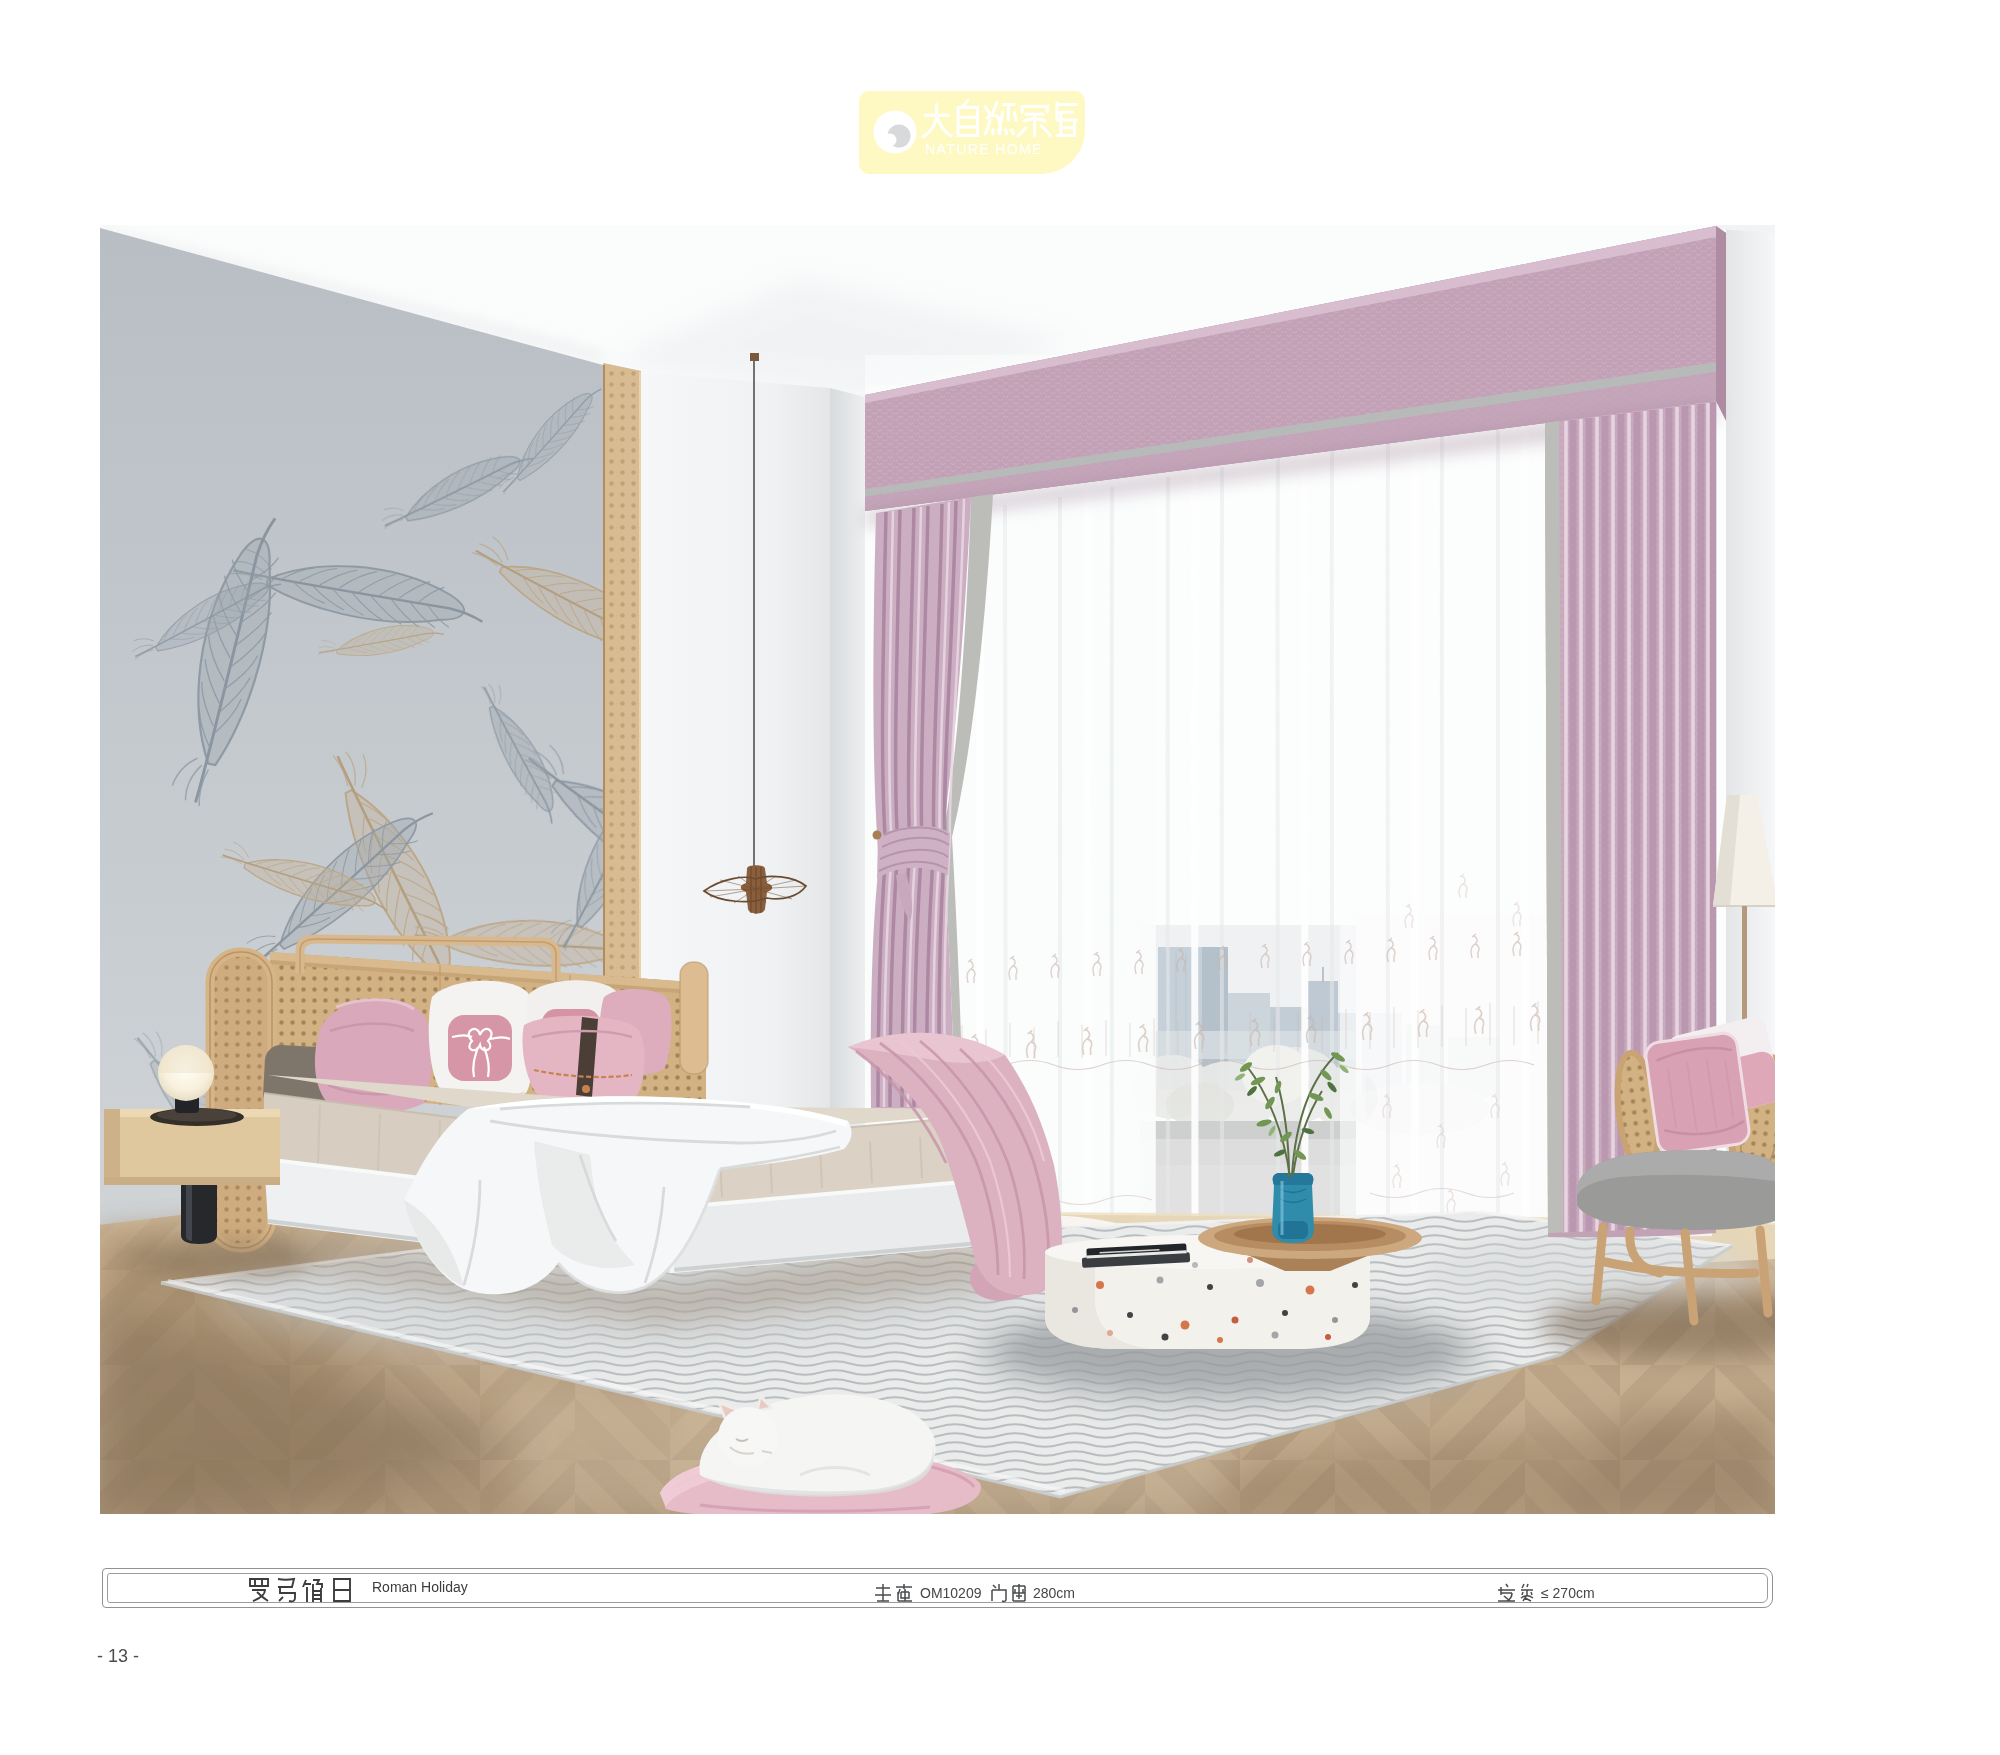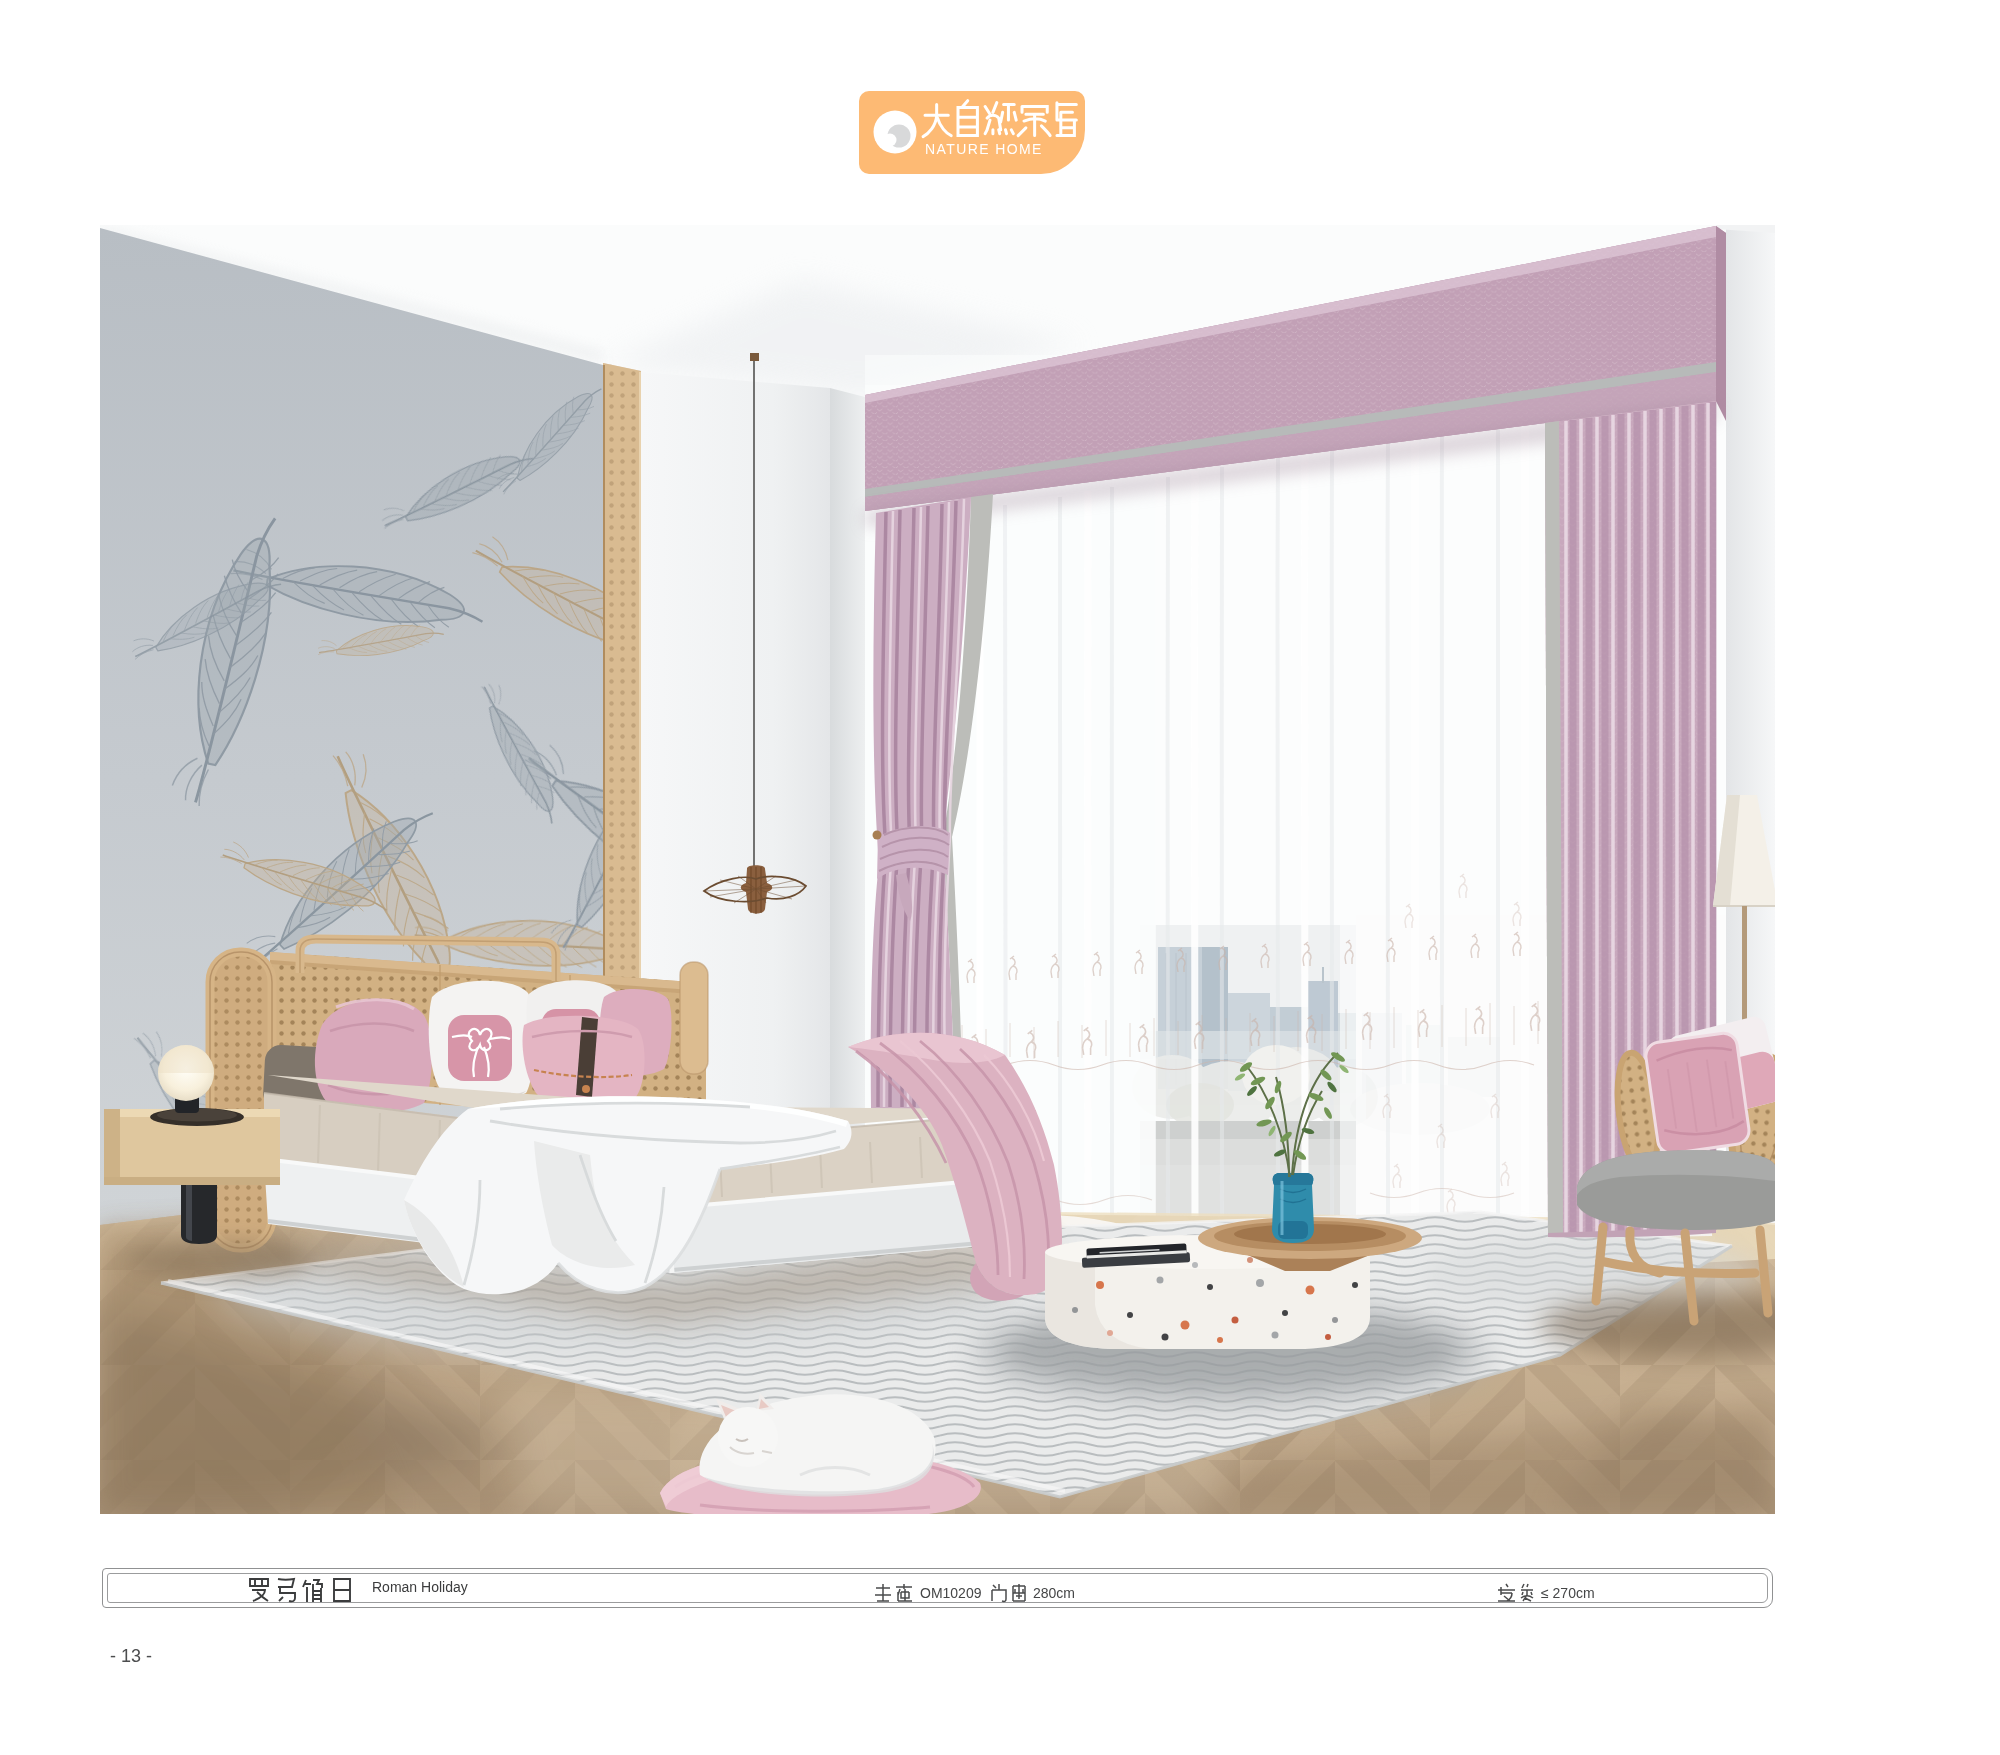--- a/index.html
+++ b/index.html
@@ -1,20 +1,20 @@
 <!DOCTYPE html>
 <html><head><meta charset="utf-8"><title>p13</title><style>
 html,body{margin:0;padding:0;background:#ffffff;font-family:"Liberation Sans",sans-serif;}
 #page{position:relative;width:2000px;height:1755px;background:#ffffff;overflow:hidden;}
 .abs{position:absolute;}
 </style></head>
 <body>
 <div id="page">
 
-<div class="abs" style="left:859px;top:91px;width:226px;height:83px;background:#fdba74;border-radius:10px 10px 44px 10px;">
+<div class="abs" style="left:859px;top:91px;width:226px;height:83px;background:#fef9c3;border-radius:10px 10px 44px 10px;">
 
 <svg class="abs" style="left:0;top:0" width="226" height="83" viewBox="0 0 226 83">
 <circle cx="36" cy="41" r="21.5" fill="#ffffff"></circle>
 <circle cx="40" cy="45" r="11.5" fill="#d8d9da"></circle>
 <circle cx="31" cy="49" r="6.5" fill="#ffffff"></circle>
 <path d="M22,55 Q30,62 40,60 Q32,56 28,50 Z" fill="#ffffff"></path>
 
 <g stroke="#ffffff" stroke-width="3.1" fill="none" stroke-linecap="round" transform="translate(2,0) scale(0.97)">
 <path d="M66,25 L90,25 M78,14 L78,26 C77,36 70,44 64,47 M79,28 C81,36 88,44 93,46"></path>
 <path d="M100,17 L120,17 L120,46 L100,46 Z M100,27 L120,27 M100,37 L120,37 M110,10 L104,17"></path>
@@ -704,14 +704,14 @@
 </svg>
 
 <svg class="abs" style="left:1497px;top:1583px" width="130" height="20" viewBox="0 0 130 20">
 <g stroke="#4a4b4c" stroke-width="1.5" fill="none">
 <path d="M9,1 L11,4 M1,7 L18,7 M4,4 L4,12 M4,10 L15,10 M15,10 C15,14 14,16 10,18 M7,13 L13,18 M1,18 L18,18"></path>
 <path d="M27,1 L25,5 M31,1 L30,4 M24,7 L36,7 M30,7 L30,12 M26,9 L25,12 M34,9 L35,12 M24,15 C28,12 32,12 36,15 M30,12 L26,18 M28,15 L34,18"></path>
 </g>
 <text x="44" y="15" fill="#454647" font-size="14">≤  270cm</text>
 </svg>
 
-<div class="abs" style="left:97px;top:1646px;font-size:18px;color:#4c4d4e;margin-left:13px;">- 13 -</div>
+<div class="abs" style="left:97px;top:1646px;font-size:18px;color:#4c4d4e;">- 13 -</div>
 </div>
 
 </body></html>

